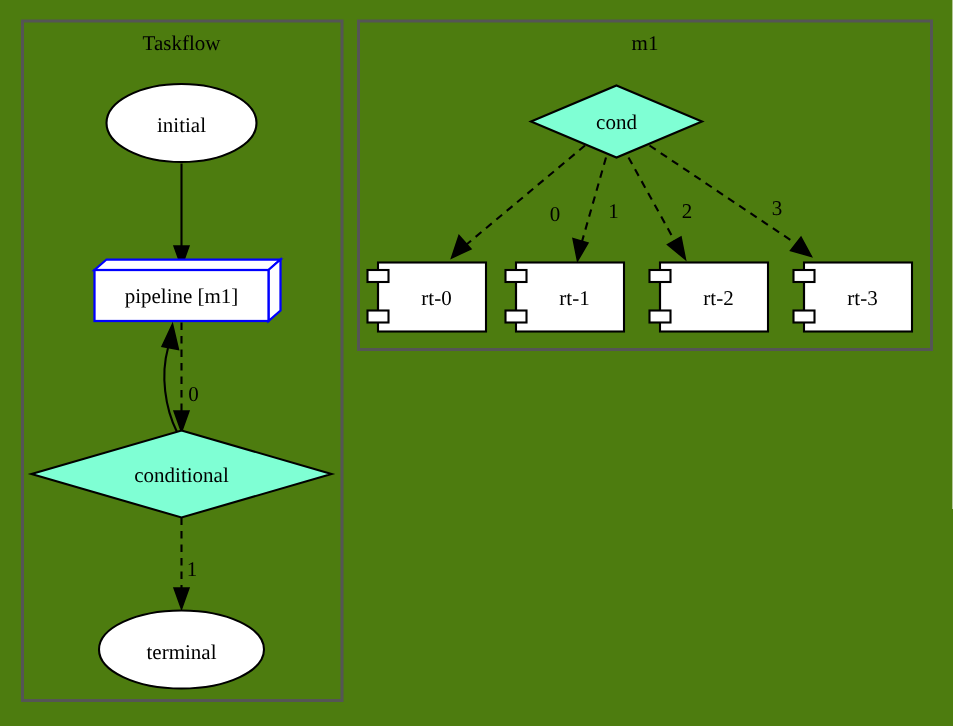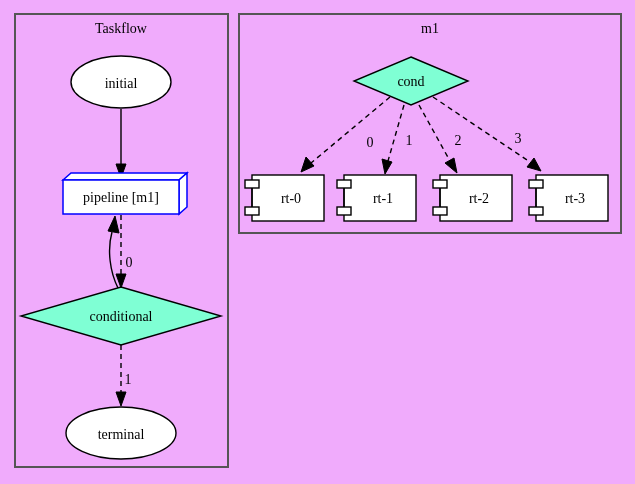--- a/index.html
+++ b/index.html
@@ -4,21 +4,21 @@
 <style>
   html, body {
     margin: 0;
     padding: 0;
     background: #ffffff;
   }
   #canvas {
     position: relative;
     width: 635px;
     height: 484px;
-    background: #f0abfc;
+    background: #4d7c0f;
     font-family: "Liberation Serif", "DejaVu Serif", serif;
     overflow: hidden;
   }
   #graph-svg {
     position: absolute;
     left: 0;
     top: 0;
     width: 635px;
     height: 484px;
   }

